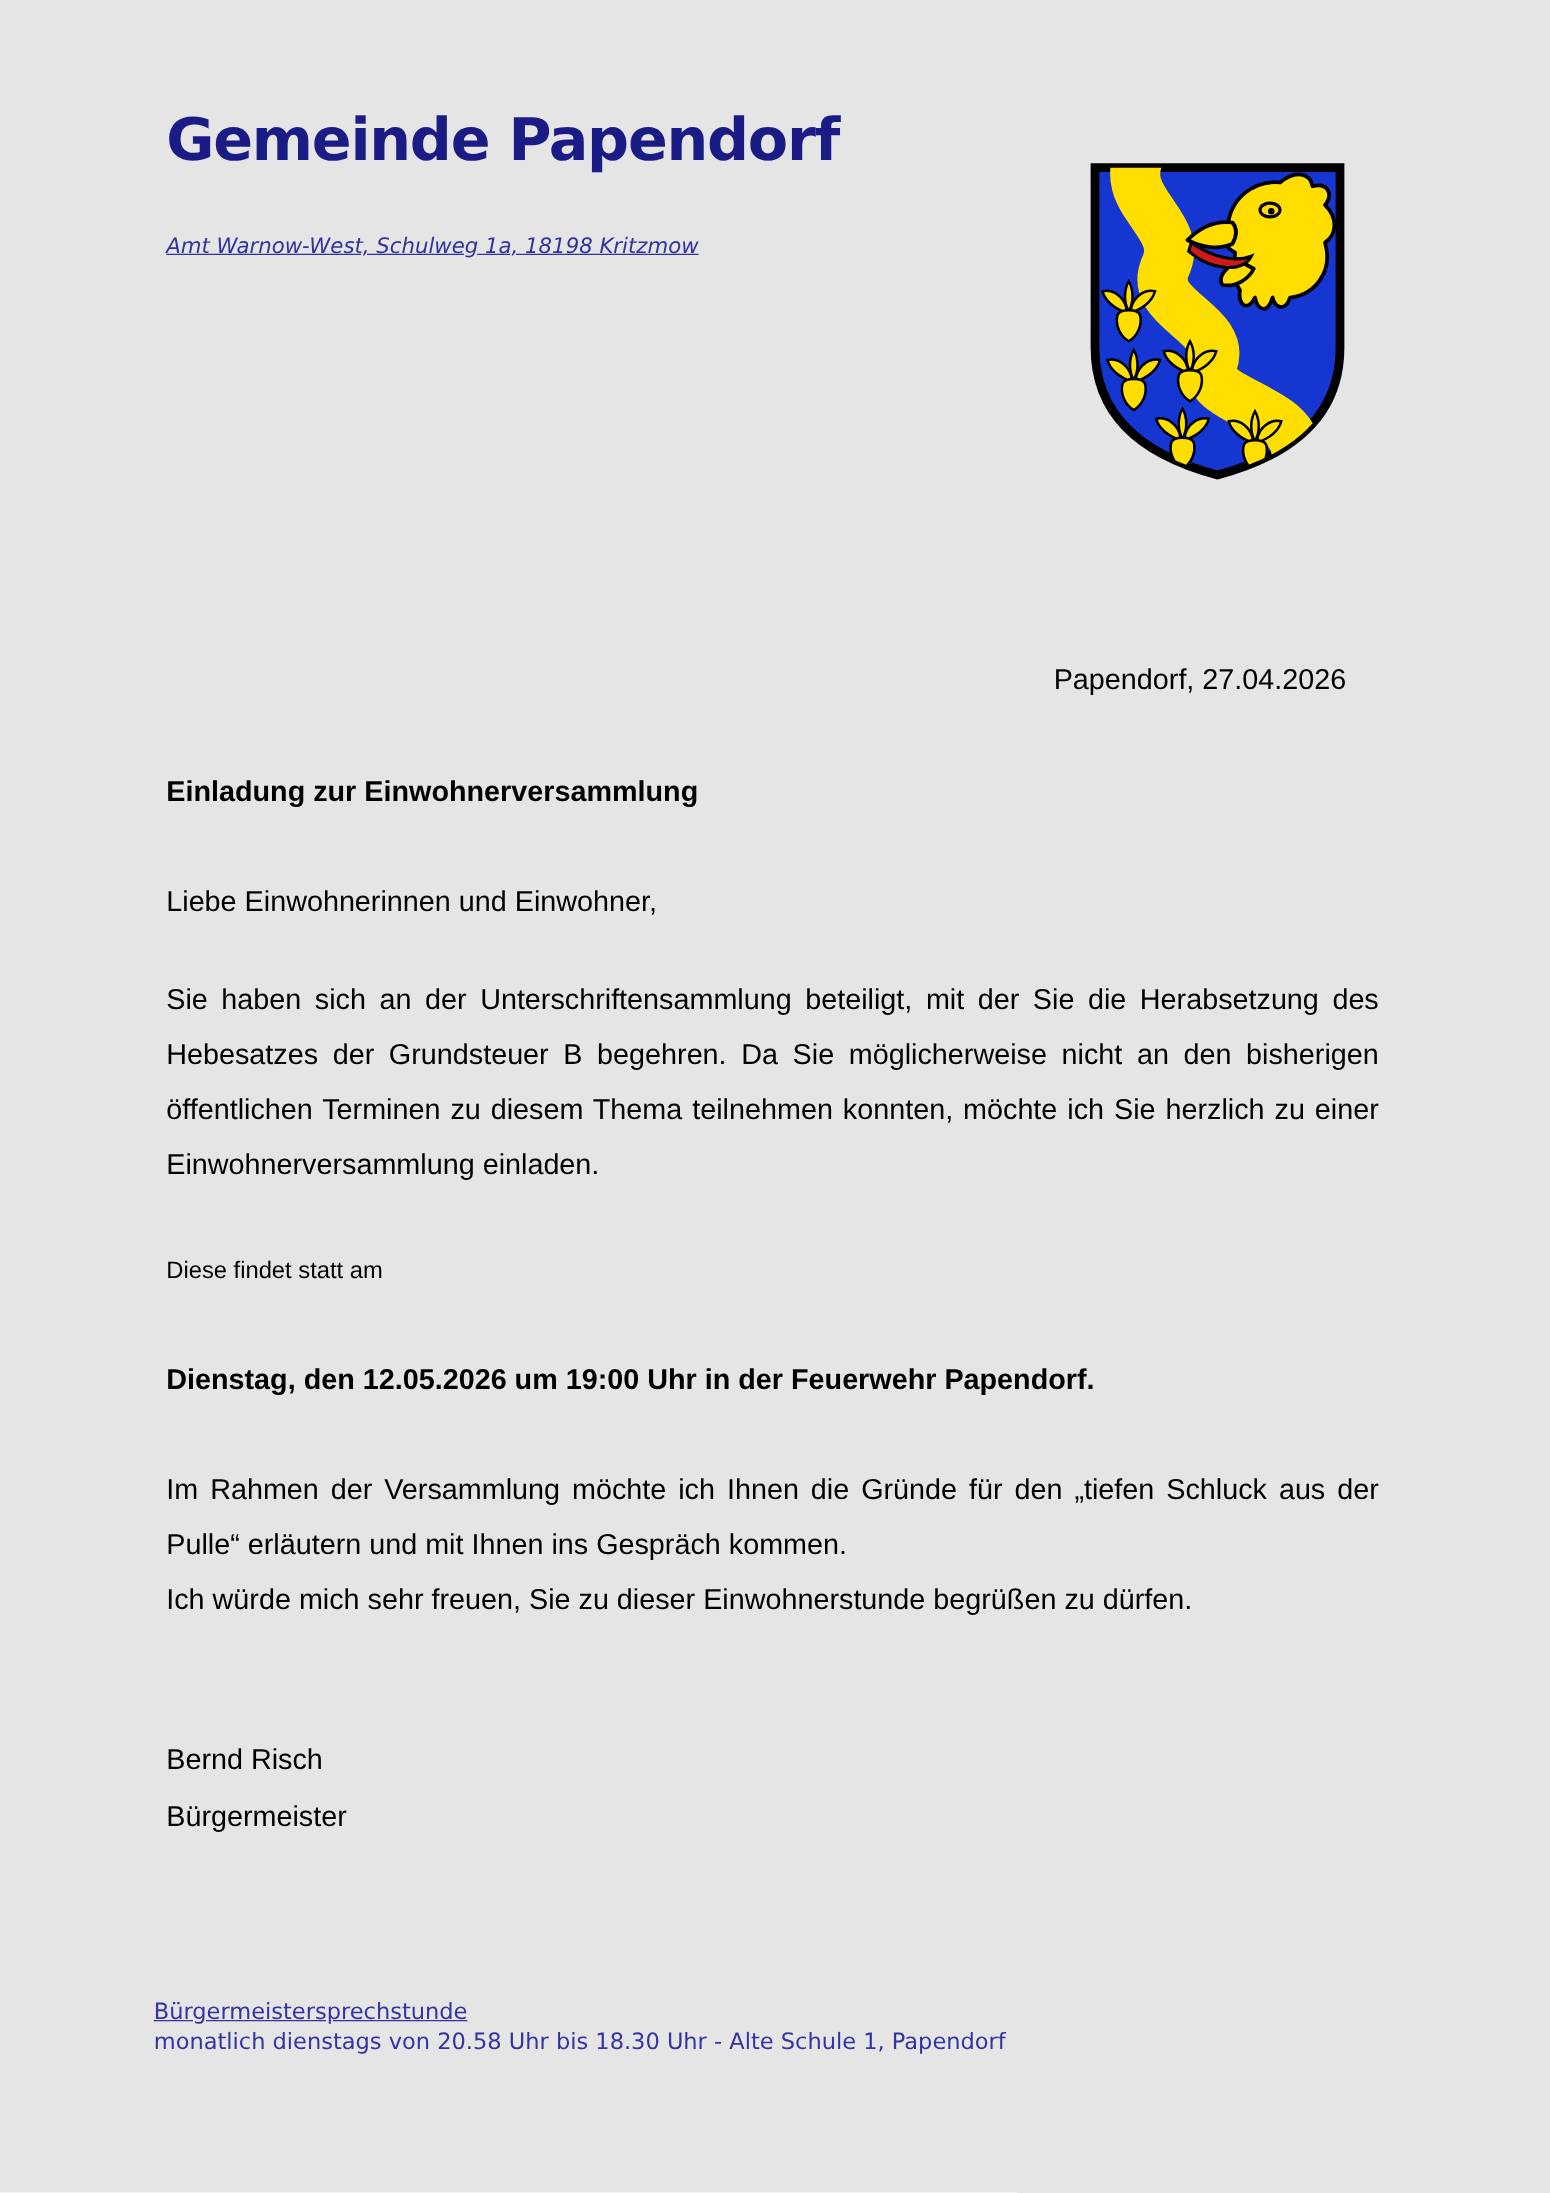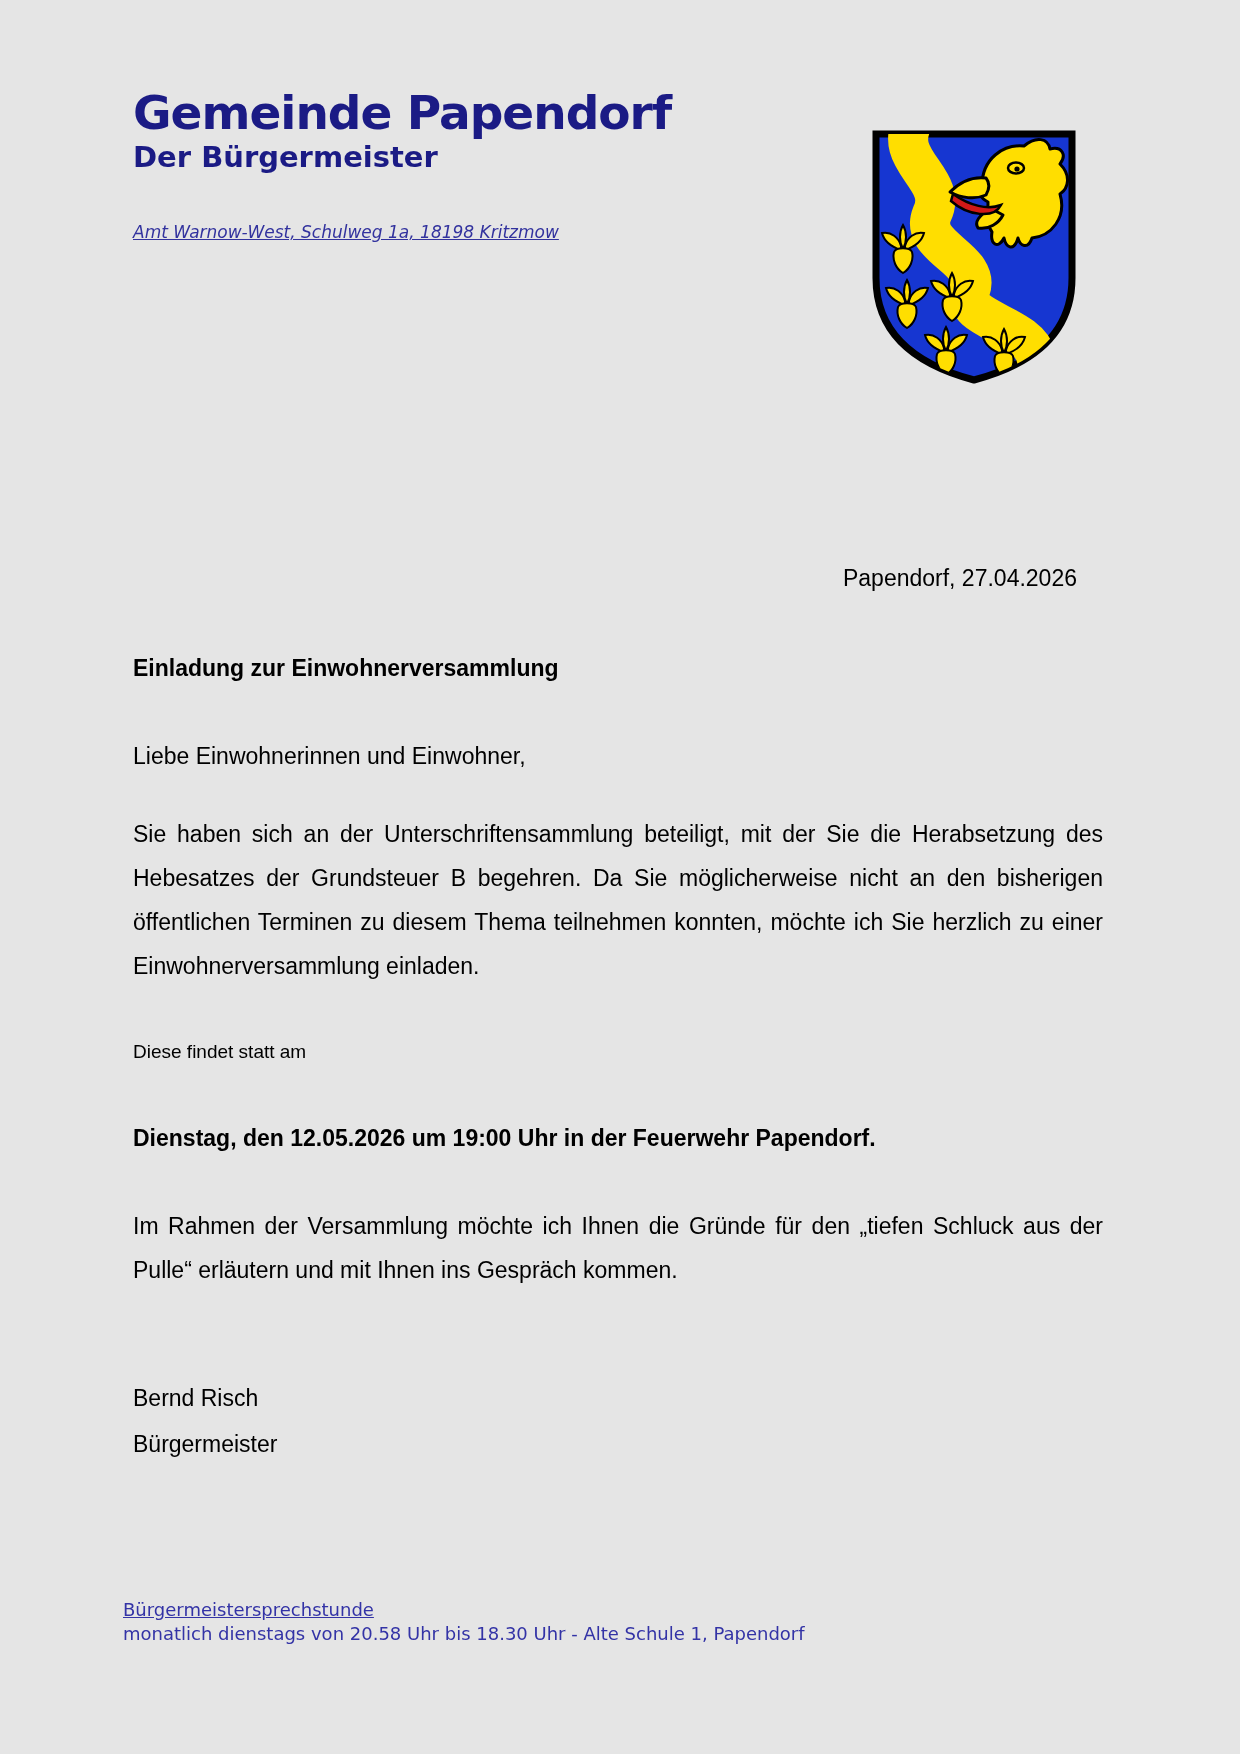--- a/index.html
+++ b/index.html
@@ -126,21 +126,20 @@
     font-size:18px;
     line-height:24px;
   }
 </style>
 </head>
 <body>
 
 <div class="page">
 
   <div class="org-name">Gemeinde Papendorf</div>
-  <div class="org-role">Der Bürgermeister</div>
   <div class="address-line">Amt Warnow-West, Schulweg 1a, 18198 Kritzmow</div>
 
   <div class="coat">
     <svg width="208" height="258" viewBox="0 0 208 258" xmlns="http://www.w3.org/2000/svg">
       <defs>
         <clipPath id="shieldClip">
           <path d="M6,6 L202,6 L202,150 Q202,226 104,252 Q6,226 6,150 Z"></path>
         </clipPath>
         <g id="beet">
           <path d="M-2,0 C-11,-3 -19,-9 -21,-17 C-12,-19 -4,-12 -2,-4 Z" stroke="#000" stroke-width="2" fill="#ffde00"></path>
@@ -181,20 +180,21 @@
 
   <div class="salutation">Liebe Einwohnerinnen und Einwohner,</div>
 
   <p class="para">Sie haben sich an der Unterschriftensammlung beteiligt, mit der Sie die Herabsetzung des Hebesatzes der Grundsteuer B begehren. Da Sie möglicherweise nicht an den bisherigen öffentlichen Terminen zu diesem Thema teilnehmen konnten, möchte ich Sie herzlich zu einer Einwohnerversammlung einladen.</p>
 
   <div class="lead-in">Diese findet statt am</div>
 
   <div class="event-line">Dienstag, den 12.05.2026 um 19:00 Uhr in der Feuerwehr Papendorf.</div>
 
   <p class="para2">Im Rahmen der Versammlung möchte ich Ihnen die Gründe für den „tiefen Schluck aus der Pulle“ erläutern und mit Ihnen ins Gespräch kommen.</p>
+  <p class="para3">Ich würde mich sehr freuen, Sie zu dieser Einwohnerstunde begrüßen zu dürfen.</p>
 
 
   <div class="sig-name">Bernd Risch</div>
   <div class="sig-role">Bürgermeister</div>
 
   <div class="footer">
     <div class="footer-title">Bürgermeistersprechstunde</div>
     <div class="footer-details">monatlich dienstags von 20.58 Uhr bis 18.30 Uhr - Alte Schule 1, Papendorf</div>
   </div>
 

